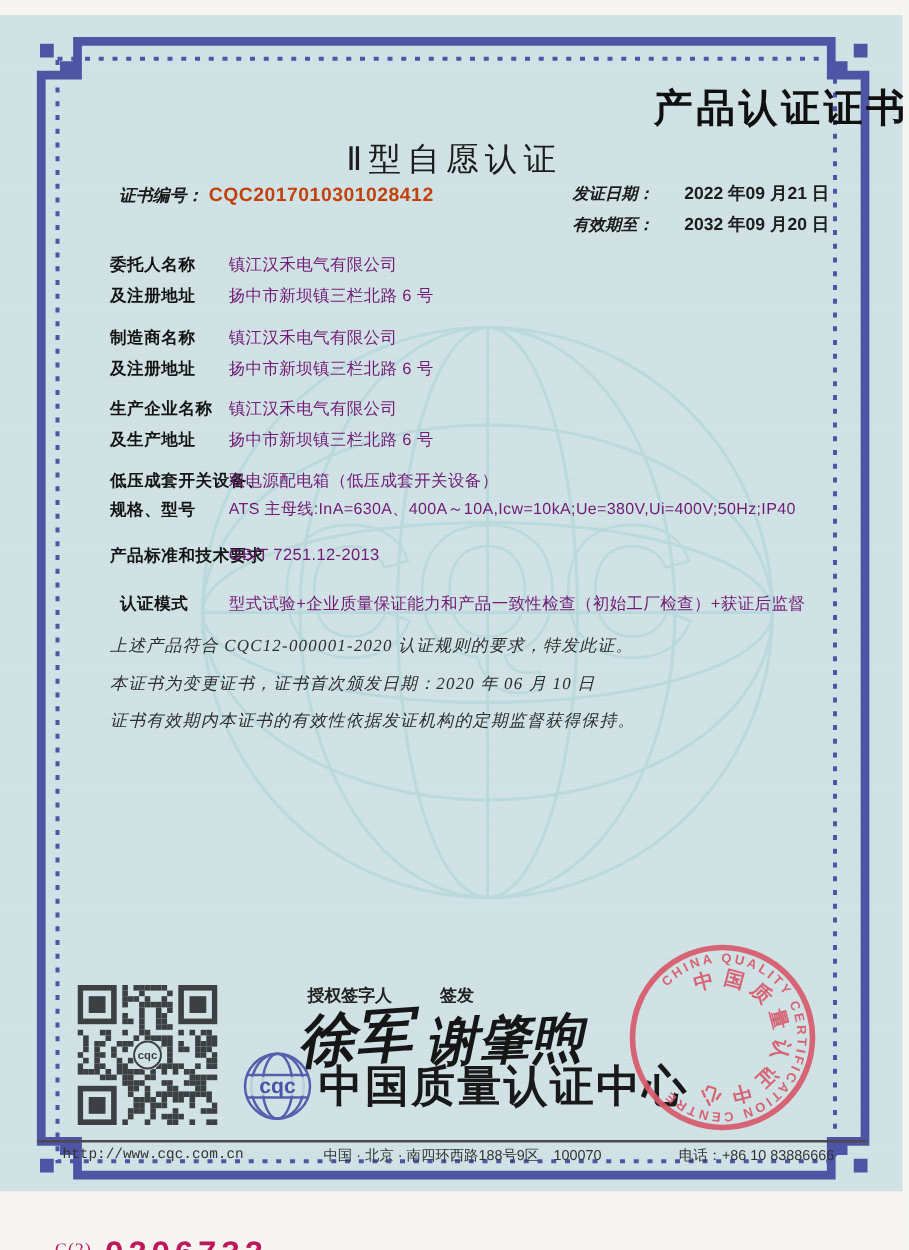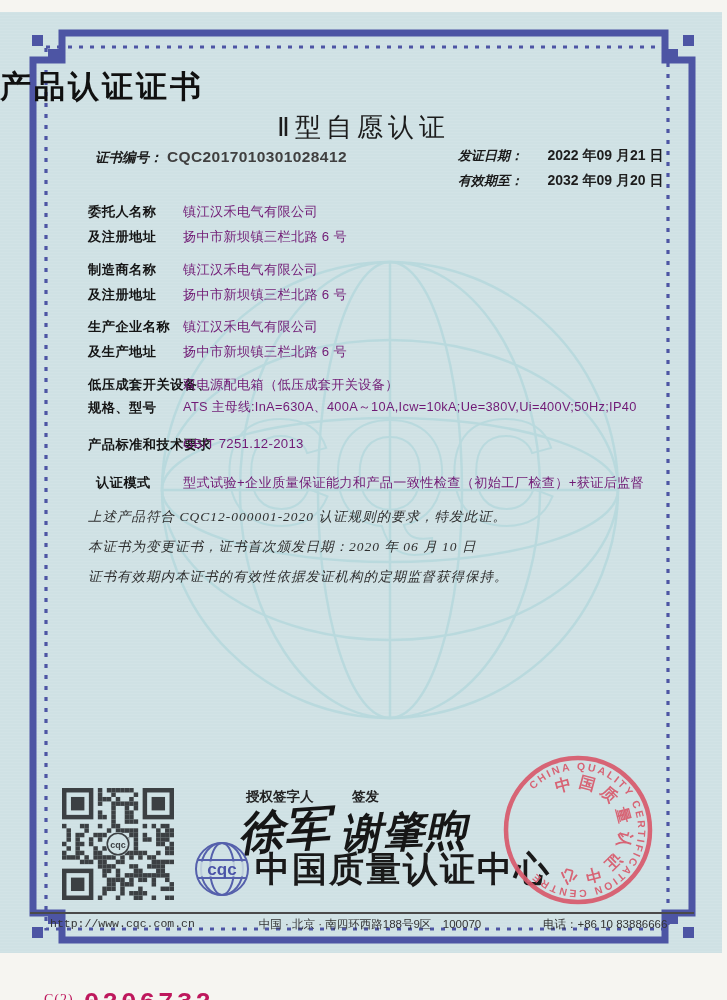--- a/index.html
+++ b/index.html
@@ -13,27 +13,27 @@
     position:absolute;left:0;top:12px;width:722px;height:941px;
     background:#cfe1e4;
   }
   .cert-bg::after{
     content:"";position:absolute;inset:0;
     background:repeating-linear-gradient(180deg,rgba(255,255,255,.07) 0 1px,rgba(0,0,0,0) 1px 3px);
     pointer-events:none;
   }
   svg.frame,svg.watermark,svg.stamp,svg.logo{position:absolute;}
   .t{position:absolute;white-space:nowrap;}
-  .title{width:727px;text-align:left;font-size:31px;font-weight:bold;letter-spacing:3px;color:#101010;}
+  .title{width:727px;text-align:right;font-size:31px;font-weight:bold;letter-spacing:3px;color:#101010;}
   .subtitle{width:727px;text-align:center;font-size:26px;font-weight:500;letter-spacing:5px;color:#1c1c1c;}
   .kai{font-family:"Liberation Serif",serif;font-style:italic;color:#2e2e2e;}
   .kai-b{font-family:"Liberation Serif",serif;font-style:italic;font-weight:bold;color:#1a1a1a;}
   .lbl{font-size:13.2px;font-weight:bold;color:#141414;letter-spacing:.5px;}
   .val{font-size:13.2px;color:#701a75;letter-spacing:.3px;}
-  .num{font-size:15.5px;font-weight:600;letter-spacing:.4px;color:#404040;}
+  .num{font-size:15.5px;font-weight:600;letter-spacing:.4px;color:#c2410c;}
   .dateval{font-size:14px;font-weight:600;color:#1d1d1d;margin-left:20px;}
   .stmt{font-size:13.5px;letter-spacing:1px;}
   .note{font-size:11.5px;color:#3d3d3d;width:540px;text-align:center;white-space:nowrap;}
   .signlbl{font-size:13.5px;font-weight:600;color:#222;}
   .sig{font-family:"Liberation Serif",serif;font-style:italic;font-weight:bold;color:#161616;}
   .orgname{font-size:35px;font-weight:600;letter-spacing:2px;color:#191919;}
   .foot{font-size:11.5px;color:#333;}
   .foot-url{font-family:"Liberation Mono",monospace;}
   .rule{position:absolute;left:30px;top:912px;width:664px;height:1.5px;background:#4a4a4a;}
   .qr{position:absolute;left:62px;top:788px;width:112px;height:112px;}

